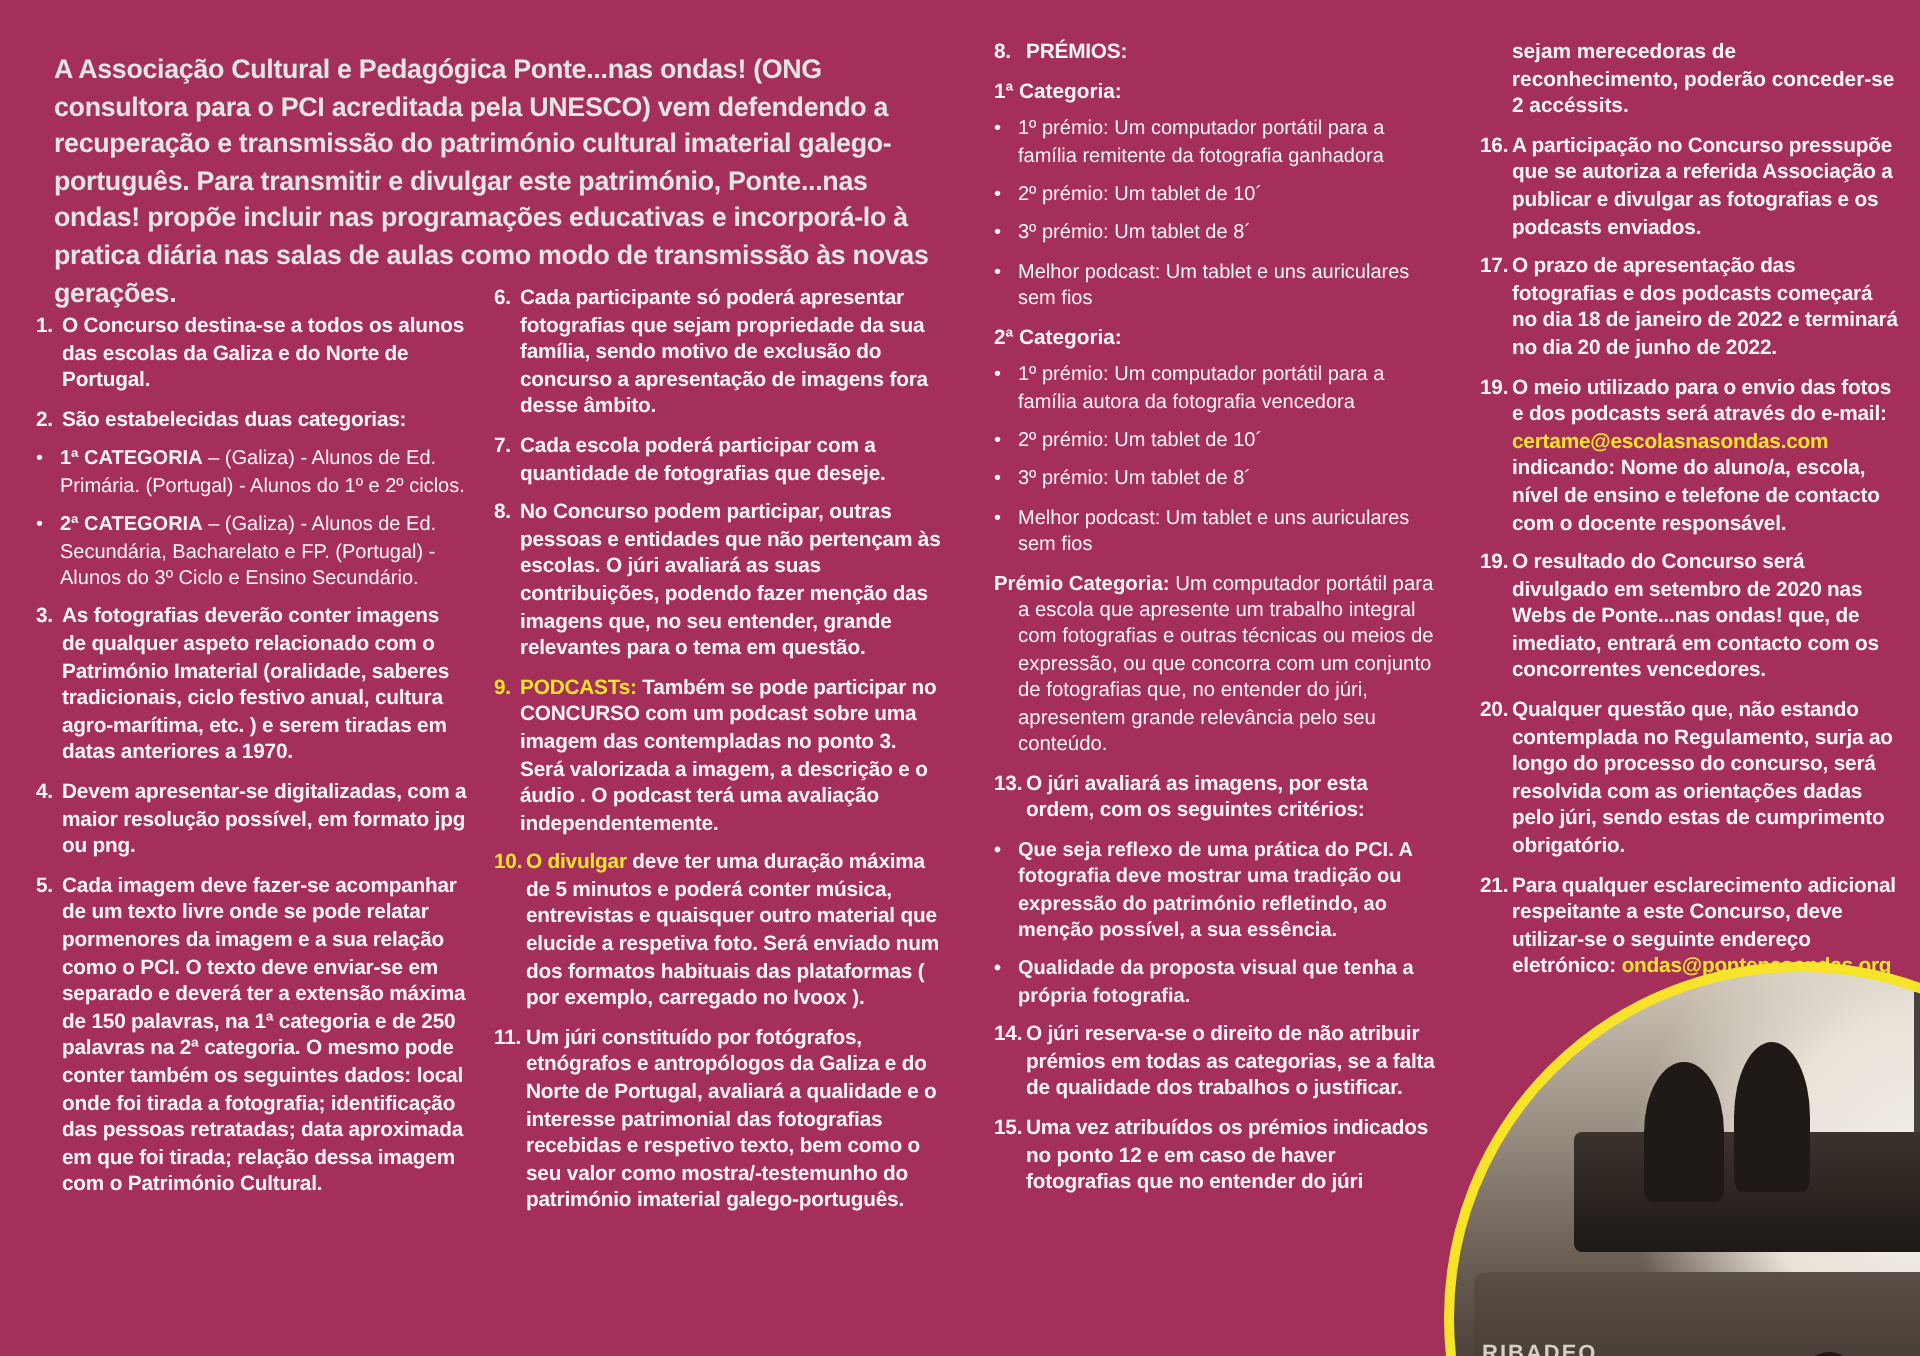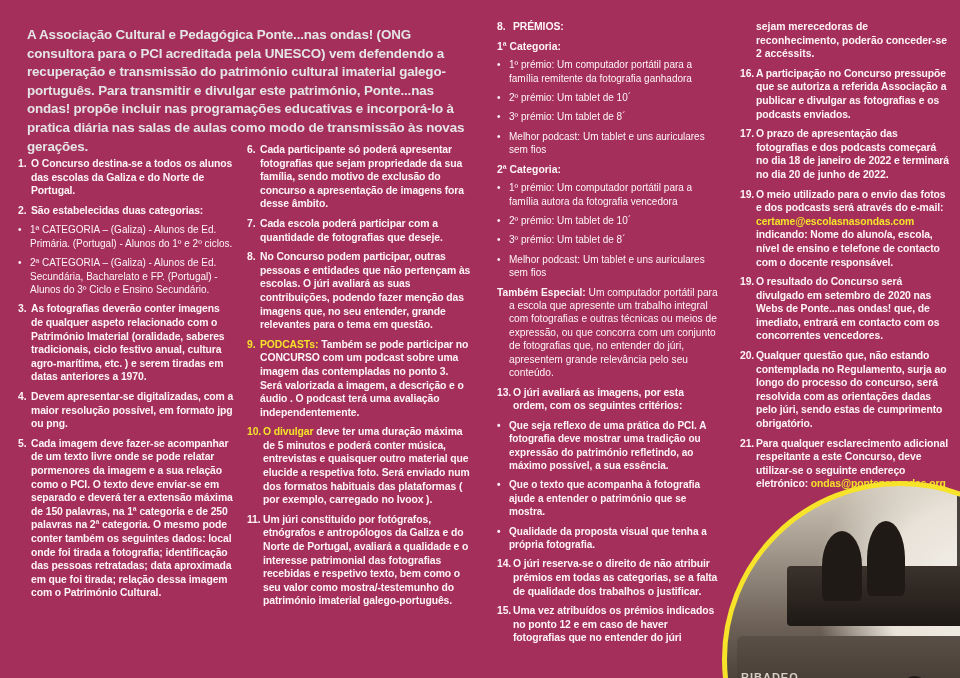--- a/index.html
+++ b/index.html
@@ -26,21 +26,21 @@
   }
   .item .num { display:inline-block; width:13px; text-indent:0; }
   .col4 .item .num, .col3 .item .num, .col2 .item.wide .num { width:16px; }
   .col4 .item, .col3 .item.wide, .col2 .item.wide { padding-left:16px; text-indent:-16px; }
   .bullet {
     font-size:10px; line-height:13.4px; font-weight:normal;
     padding-left:12px; text-indent:-12px; margin-bottom:6px;
   }
   .bullet.bold { font-weight:bold; }
   .bullet .dot { display:inline-block; width:12px; text-indent:0; }
-  .bullet b { font-weight:normal; }
+  .bullet b { font-weight:bold; }
   .subhead { font-size:10.4px; line-height:13.6px; font-weight:bold; margin-bottom:5px; }
   .yellow { color:#F6E32A; }
   .special { font-size:10.2px; line-height:13.4px; padding-left:12px; text-indent:-12px; margin-bottom:6px; }
   .cont { font-size:10.4px; line-height:13.6px; font-weight:bold; padding-left:16px; margin-bottom:6px; }
   .photo {
     position:absolute; left:722px; top:481px; width:356px; height:356px;
     border-radius:50%; border:5px solid #F6E32A; box-sizing:border-box; overflow:hidden;
     background:
       radial-gradient(ellipse at 70% 30%, #f4f0ea 0%, #e8e2d8 25%, transparent 45%),
       linear-gradient(180deg, #cfc6b8 0%, #6e6258 40%, #2e2620 70%, #1a1512 100%);
@@ -94,24 +94,23 @@
   <div class="subhead">1ª Categoria:</div>
   <div class="bullet"><span class="dot">•</span><span>1º prémio: Um computador portátil para a família remitente da fotografia ganhadora</span></div>
   <div class="bullet"><span class="dot">•</span><span>2º prémio: Um tablet de 10´</span></div>
   <div class="bullet"><span class="dot">•</span><span>3º prémio: Um tablet de 8´</span></div>
   <div class="bullet"><span class="dot">•</span><span>Melhor podcast: Um tablet e uns auriculares sem fios</span></div>
   <div class="subhead">2ª Categoria:</div>
   <div class="bullet"><span class="dot">•</span><span>1º prémio: Um computador portátil para a família autora da fotografia vencedora</span></div>
   <div class="bullet"><span class="dot">•</span><span>2º prémio: Um tablet de 10´</span></div>
   <div class="bullet"><span class="dot">•</span><span>3º prémio: Um tablet de 8´</span></div>
   <div class="bullet"><span class="dot">•</span><span>Melhor podcast: Um tablet e uns auriculares sem fios</span></div>
-  <div class="special"><b>Também Especial:</b><span> Um computador portátil para a escola que apresente um trabalho integral com fotografias e outras técnicas ou meios de expressão, ou que concorra com um conjunto de fotografias que, no entender do júri, apresentem grande relevância pelo seu conteúdo.</span></div>
+  <div class="special"><b>Prémio Categoria:</b><span> Um computador portátil para a escola que apresente um trabalho integral com fotografias e outras técnicas ou meios de expressão, ou que concorra com um conjunto de fotografias que, no entender do júri, apresentem grande relevância pelo seu conteúdo.</span></div>
   <div class="item wide"><span class="num">13.</span><span>O júri avaliará as imagens, por esta ordem, com os seguintes critérios:</span></div>
-  <div class="bullet bold"><span class="dot">•</span><span>Que seja reflexo de uma prática do PCI. A fotografia deve mostrar uma tradição ou expressão do património refletindo, ao máximo possível, a sua essência.</span></div>
-  <div class="bullet bold"><span class="dot">•</span><span>Que o texto que acompanha à fotografia ajude a entender o património que se mostra.</span></div>
+  <div class="bullet bold"><span class="dot">•</span><span>Que seja reflexo de uma prática do PCI. A fotografia deve mostrar uma tradição ou expressão do património refletindo, ao menção possível, a sua essência.</span></div>
   <div class="bullet bold"><span class="dot">•</span><span>Qualidade da proposta visual que tenha a própria fotografia.</span></div>
   <div class="item wide"><span class="num">14.</span><span>O júri reserva-se o direito de não atribuir prémios em todas as categorias, se a falta de qualidade dos trabalhos o justificar.</span></div>
   <div class="item wide"><span class="num">15.</span><span>Uma vez atribuídos os prémios indicados no ponto 12 e em caso de haver fotografias que no entender do júri</span></div>
 </div>
 
 <div class="col col4">
   <div class="cont">sejam merecedoras de reconhecimento, poderão conceder-se 2 accéssits.</div>
   <div class="item"><span class="num">16.</span><span>A participação no Concurso pressupõe que se autoriza a referida Associação a publicar e divulgar as fotografias e os podcasts enviados.</span></div>
   <div class="item"><span class="num">17.</span><span>O prazo de apresentação das fotografias e dos podcasts começará no dia 18 de janeiro de 2022 e terminará no dia 20 de junho de 2022.</span></div>
   <div class="item"><span class="num">19.</span><span>O meio utilizado para o envio das fotos e dos podcasts será através do e-mail:</span> <span class="yellow">certame@escolasnasondas.com</span> <span>indicando: Nome do aluno/a, escola, nível de ensino e telefone de contacto com o docente responsável.</span></div>

